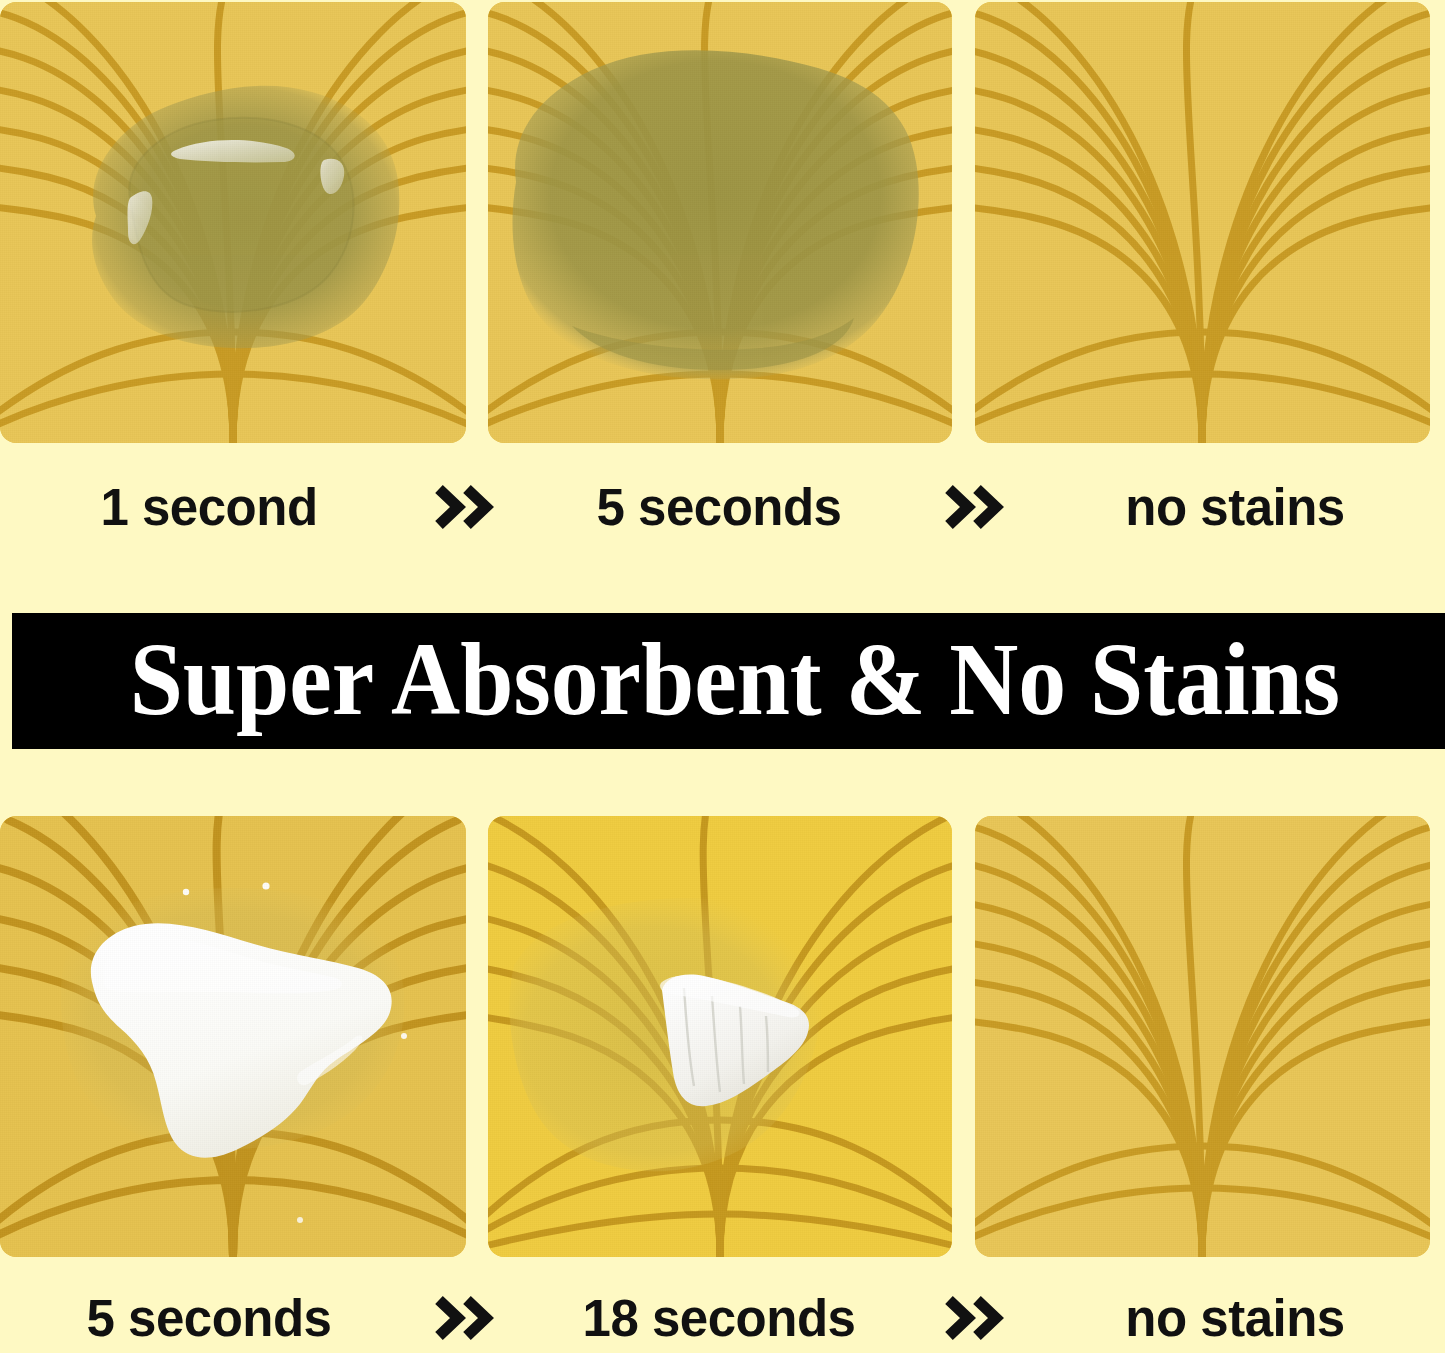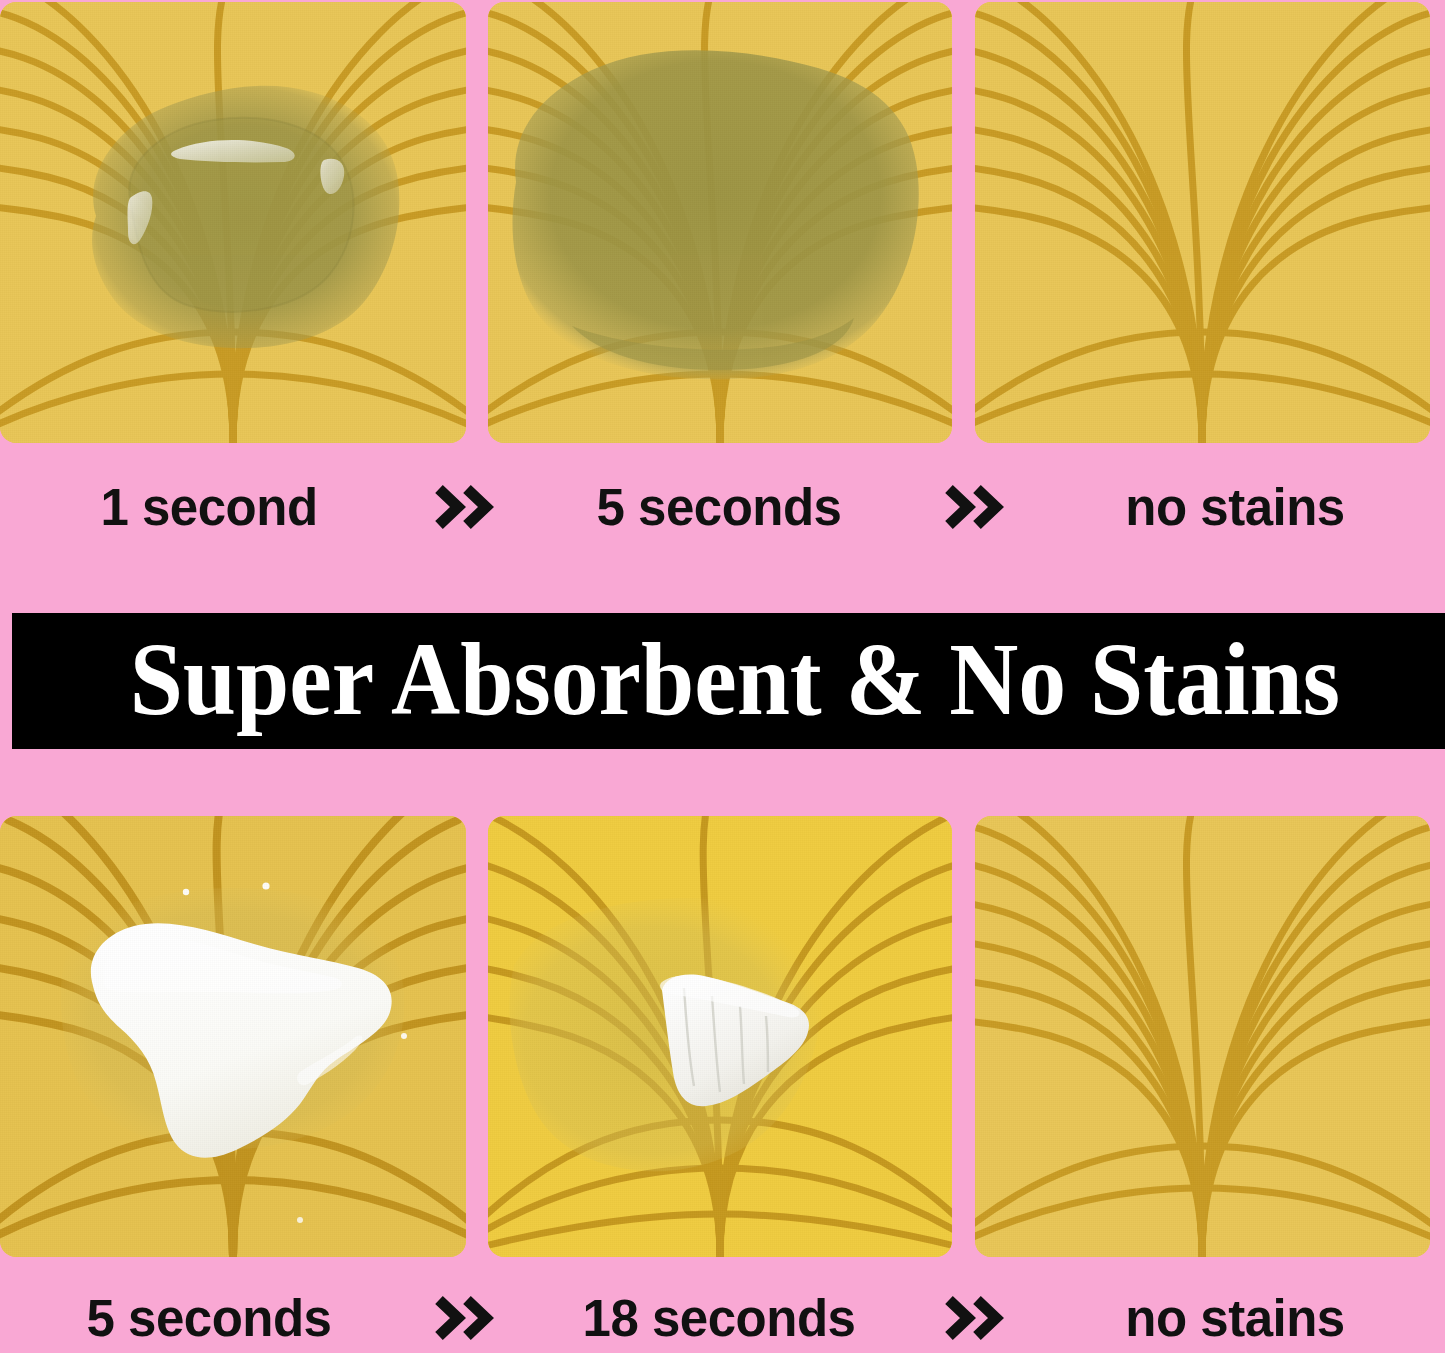--- a/index.html
+++ b/index.html
@@ -12,21 +12,21 @@
     height: 1353px;
     overflow: hidden;
     font-family: "Liberation Sans", sans-serif;
     position: relative;
   }
 
   .page {
     position: relative;
     width: 1445px;
     height: 1353px;
-    background: #f9a8d4;
+    background: #fef9c3;
   }
 
   
   .tile-row {
     position: absolute;
     left: 0;
     width: 1445px;
     display: flex;
     justify-content: flex-start;
   }

